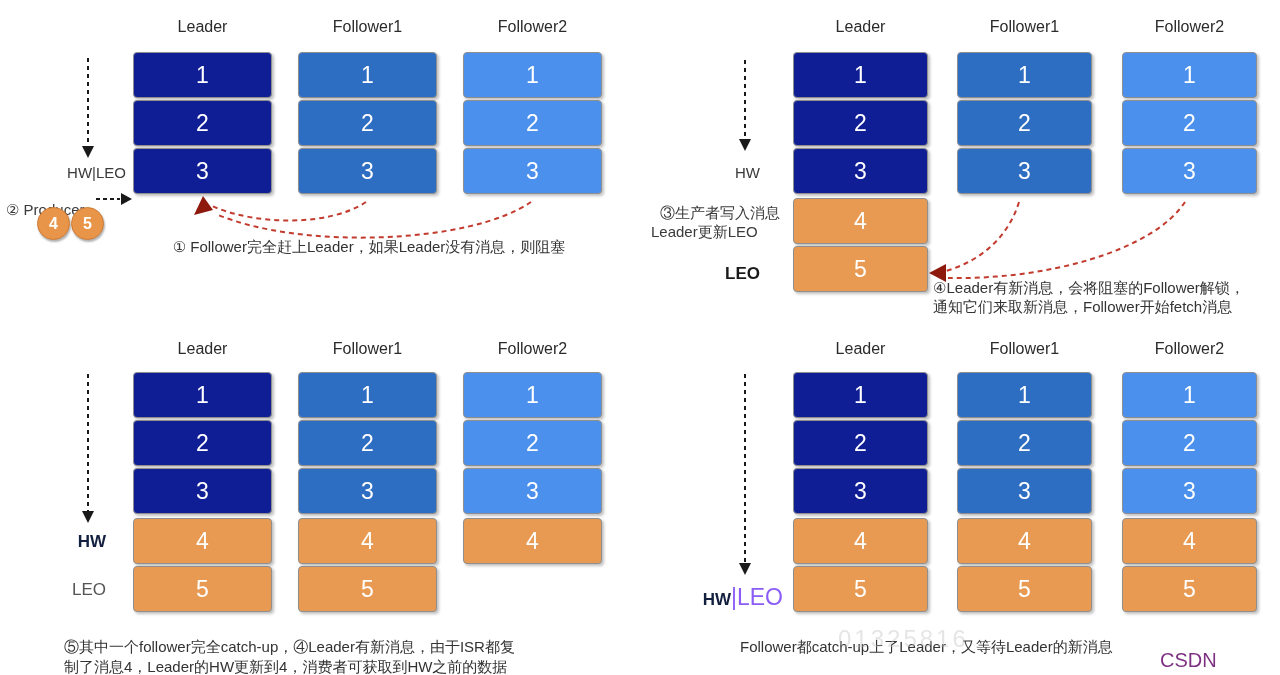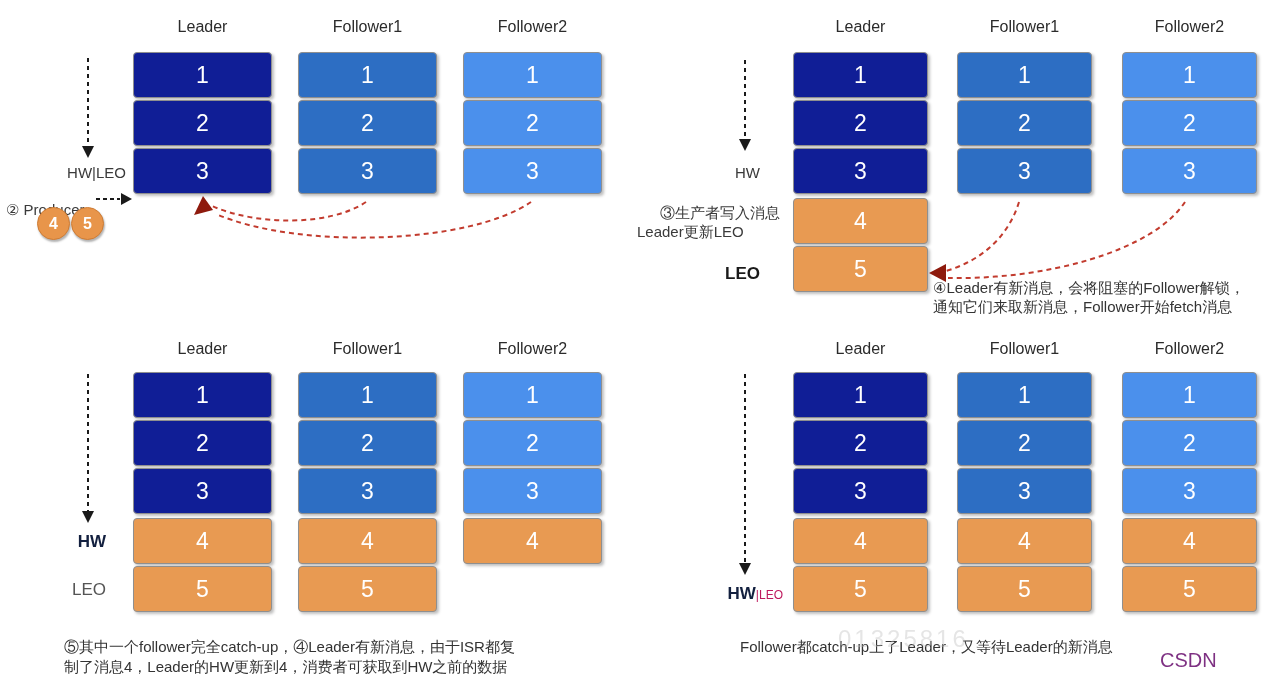--- a/index.html
+++ b/index.html
@@ -29,21 +29,21 @@
   .center { text-align:center; }
   .circle {
     position:absolute; width:31px; height:31px; border-radius:50%;
     background:#e8954a; border:1px solid #cf7c34; color:#fff; font-size:16px; font-weight:bold;
     display:flex; align-items:center; justify-content:center;
     box-shadow:1px 2px 2px rgba(0,0,0,0.3);
   }
   .hw-bold { font-weight:bold; color:#13203f; font-size:17px; }
   .leo-plain { color:#555; font-size:17px; }
   .leo-bold { font-weight:bold; color:#1a1a1a; font-size:17px; }
-  .hwleo-suffix { font-weight:normal; color:#be185d; font-size:12px; }
+  .hwleo-suffix { font-weight:normal; color:#8b5cf6; font-size:23px; }
   .arrows { position:absolute; left:0; top:0; pointer-events:none; }
   .wm-site { position:absolute; font-size:20px; color:#701a75; opacity:0.9; }
   .wm-num  { position:absolute; font-size:24px; color:#bfbfbf; opacity:0.4; letter-spacing:3px; }
 </style>
 </head>
 <body>
 
 <div class="canvas">
 
   <div class="colhead" style="left:133px; top:18px;">Leader</div>
@@ -63,20 +63,21 @@
   <div class="col" style="left:463px; top:52px;">
     <div class="block lblue">1</div>
     <div class="block lblue">2</div>
     <div class="block lblue">3</div>
   </div>
 
   <div class="sidelabel right" style="left:30px; top:164px; width:96px;">HW|LEO</div>
   <div class="sidelabel" style="left:6px; top:201px;">② Producer</div>
   <div class="circle" style="left:37px; top:207px;">4</div>
   <div class="circle" style="left:71px; top:207px;">5</div>
+  <div class="caption center" style="left:130px; top:237px; width:478px;">① Follower完全赶上Leader，如果Leader没有消息，则阻塞</div>
 
   <div class="colhead narrow" style="left:793px; top:18px;">Leader</div>
   <div class="colhead narrow" style="left:957px; top:18px;">Follower1</div>
   <div class="colhead narrow" style="left:1122px; top:18px;">Follower2</div>
 
   <div class="col narrow" style="left:793px; top:52px;">
     <div class="block navy">1</div>
     <div class="block navy">2</div>
     <div class="block navy">3</div>
     <div class="block orange gap-top">4</div>
@@ -88,21 +89,21 @@
     <div class="block mblue">3</div>
   </div>
   <div class="col narrow" style="left:1122px; top:52px;">
     <div class="block lblue">1</div>
     <div class="block lblue">2</div>
     <div class="block lblue">3</div>
   </div>
 
   <div class="sidelabel right" style="left:695px; top:164px; width:65px;">HW</div>
   <div class="sidelabel" style="left:660px; top:204px;">③生产者写入消息</div>
-  <div class="sidelabel" style="left:637px; top:223px;">Leader更新LEO</div>
+  <div class="sidelabel" style="left:651px; top:223px;">Leader更新LEO</div>
   <div class="sidelabel right leo-bold" style="left:695px; top:264px; width:65px;">LEO</div>
   <div class="caption" style="left:933px; top:278px; width:350px; line-height:19px;">
     <div>④Leader有新消息，会将阻塞的Follower解锁，</div>
     <div>通知它们来取新消息，Follower开始fetch消息</div>
   </div>
 
   <div class="colhead" style="left:133px; top:340px;">Leader</div>
   <div class="colhead" style="left:298px; top:340px;">Follower1</div>
   <div class="colhead" style="left:463px; top:340px;">Follower2</div>
 

